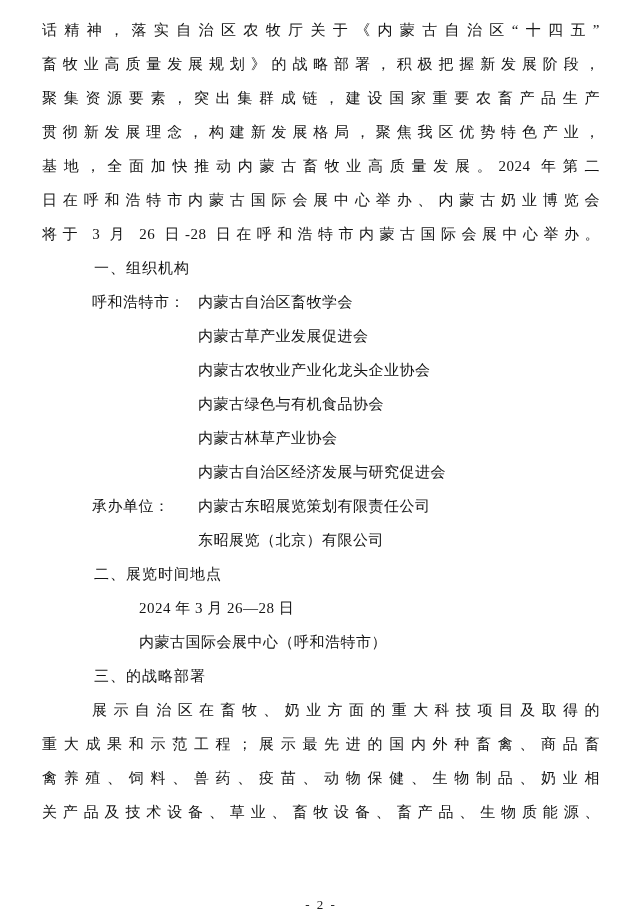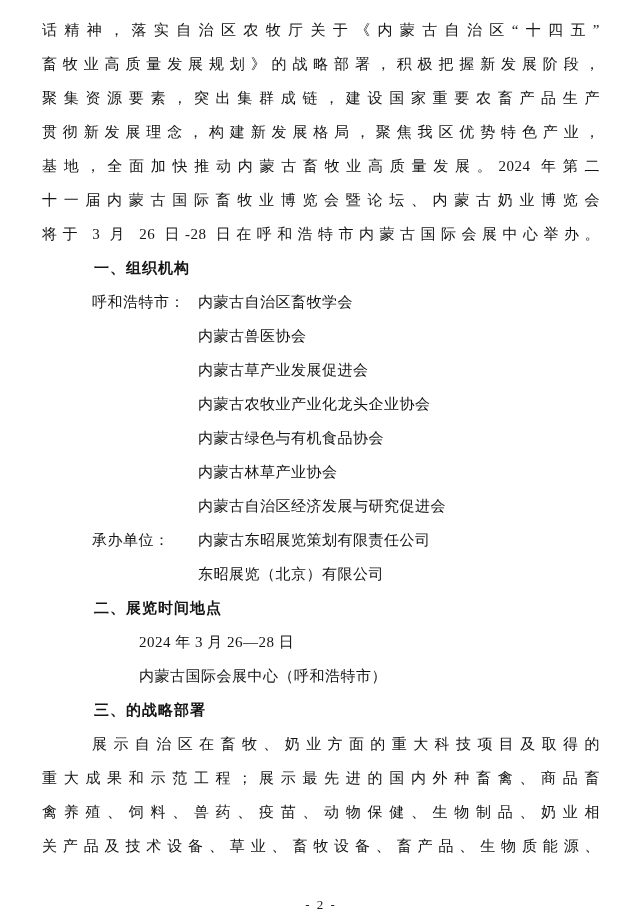--- a/index.html
+++ b/index.html
@@ -25,21 +25,21 @@
     line-height: 34px;
     letter-spacing: 0.5px;
   }
   
   .jline {
     text-align: justify;
     text-align-last: justify;
     white-space: nowrap;
   }
   .heading {
-    font-weight: bold;
+    font-weight: normal;
     padding-left: 52px;
     letter-spacing: 1px;
   }
   .org-line {
     padding-left: 50px;
     white-space: nowrap;
   }
   .org-label {
     display: inline-block;
     width: 106px;
@@ -70,29 +70,28 @@
 <body>
 
 <div class="page">
   <div class="body-text">
 
     <div class="jline">话精神，落实自治区农牧厅关于《内蒙古自治区“十四五”</div>
     <div class="jline">畜牧业高质量发展规划》的战略部署，积极把握新发展阶段，</div>
     <div class="jline">聚集资源要素，突出集群成链，建设国家重要农畜产品生产</div>
     <div class="jline">贯彻新发展理念，构建新发展格局，聚焦我区优势特色产业，</div>
     <div class="jline">基地，全面加快推动内蒙古畜牧业高质量发展。2024 年第二</div>
-    <div class="jline">十一届内蒙古国际畜牧业博览会暨论坛、内蒙古奶业博览会</div>
+    <div class="jline">日在呼和浩特市内蒙古国际会展中心举办、内蒙古奶业博览会</div>
     <div class="jline">将于 3 月 26 日-28 日在呼和浩特市内蒙古国际会展中心举办。</div>
 
     <div class="heading">一、组织机构</div>
 
     <div class="org-line">
       <span class="org-label">呼和浩特市：</span><span>内蒙古自治区畜牧学会</span>
     </div>
-    <div class="org-name">内蒙古兽医协会</div>
     <div class="org-name">内蒙古草产业发展促进会</div>
     <div class="org-name">内蒙古农牧业产业化龙头企业协会</div>
     <div class="org-name">内蒙古绿色与有机食品协会</div>
     <div class="org-name">内蒙古林草产业协会</div>
     <div class="org-name">内蒙古自治区经济发展与研究促进会</div>
 
     <div class="org-line">
       <span class="org-label">承办单位：</span><span>内蒙古东昭展览策划有限责任公司</span>
     </div>
     <div class="org-name">东昭展览（北京）有限公司</div>

